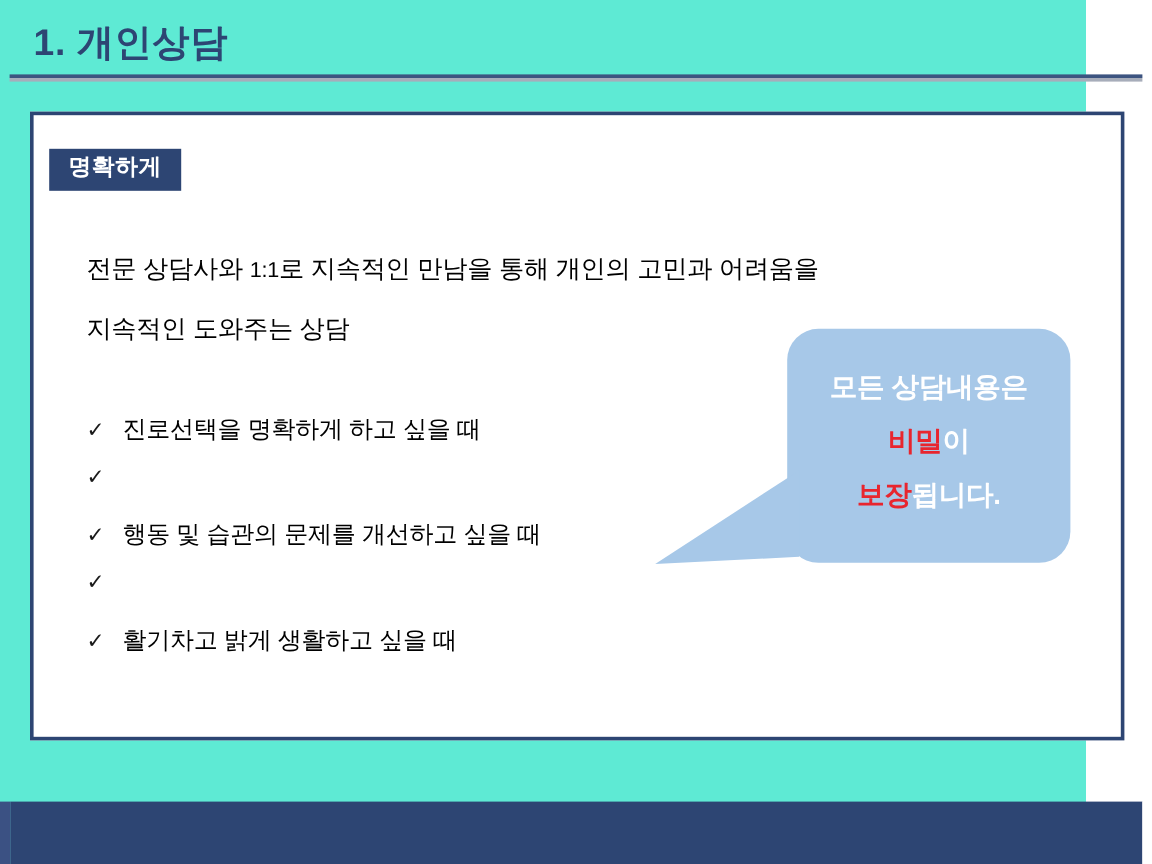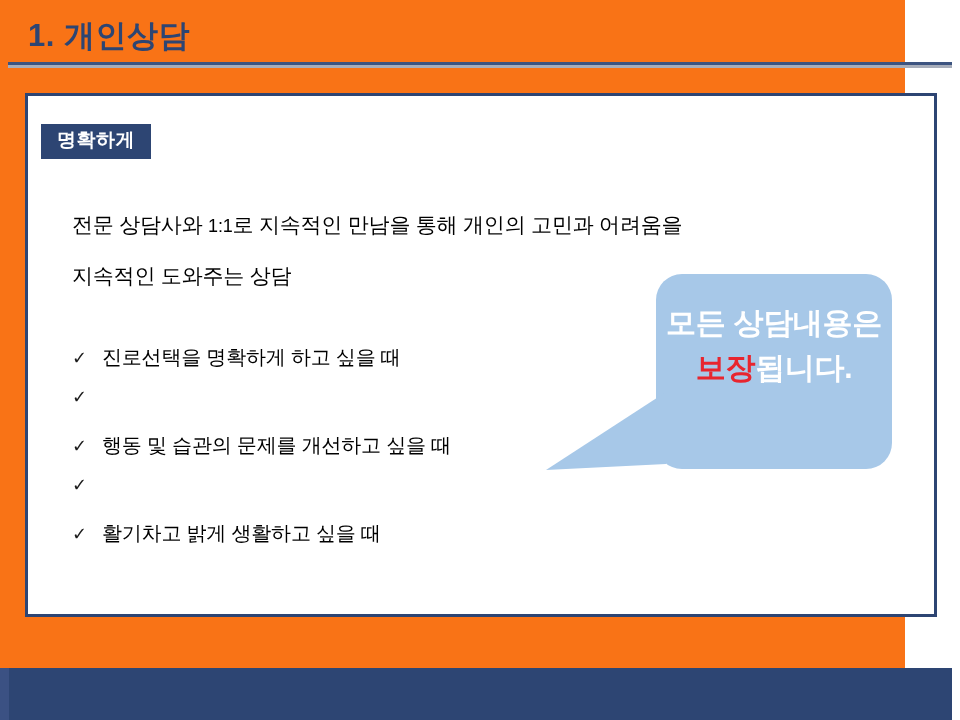--- a/index.html
+++ b/index.html
@@ -15,21 +15,21 @@
     font-family: "Liberation Sans", "DejaVu Sans", sans-serif;
     position: relative;
     -webkit-font-smoothing: antialiased;
   }
 
   .slide {
     position: absolute;
     inset: 0;
     width: 905px;
     height: 720px;
-    background: #f97316;
+    background: #5eead4;
   }
 
   
   .header {
     position: absolute;
     left: 0;
     top: 0;
     width: 960px;
     height: 72px;
   }
@@ -148,21 +148,21 @@
     left: -110px;
     top: 118px;
     width: 120px;
     height: 80px;
     overflow: visible;
     pointer-events: none;
   }
   .callout-line {
     display: block;
     text-align: center;
-    font-size: 30px;
+    font-size: 23px;
     font-weight: bold;
     line-height: 45px;
     color: #ffffff;
     letter-spacing: -0.3px;
     white-space: nowrap;
   }
   .hl-red {
     color: #e8252e;
   }
 
@@ -231,20 +231,21 @@
         <span class="check-mark">✓</span>
         <span class="check-label">활기차고 밝게 생활하고 싶을 때</span>
       </li>
     </ul>
 
     <div class="callout">
       <svg class="callout-tail" viewBox="0 0 120 80" aria-hidden="true">
         <polygon points="120,0 120,72 0,78" fill="#a7c8e8"></polygon>
       </svg>
       <span class="callout-line">모든 상담내용은</span>
+      <span class="callout-line"><span class="hl-red">비밀</span><span>이</span></span>
       <span class="callout-line"><span class="hl-red">보장</span><span>됩니다.</span></span>
     </div>
 
   </div>
 
   <div class="footer-accent"></div>
   <div class="footer-bar"></div>
   <div class="footer-edge"></div>
 
 </div>

